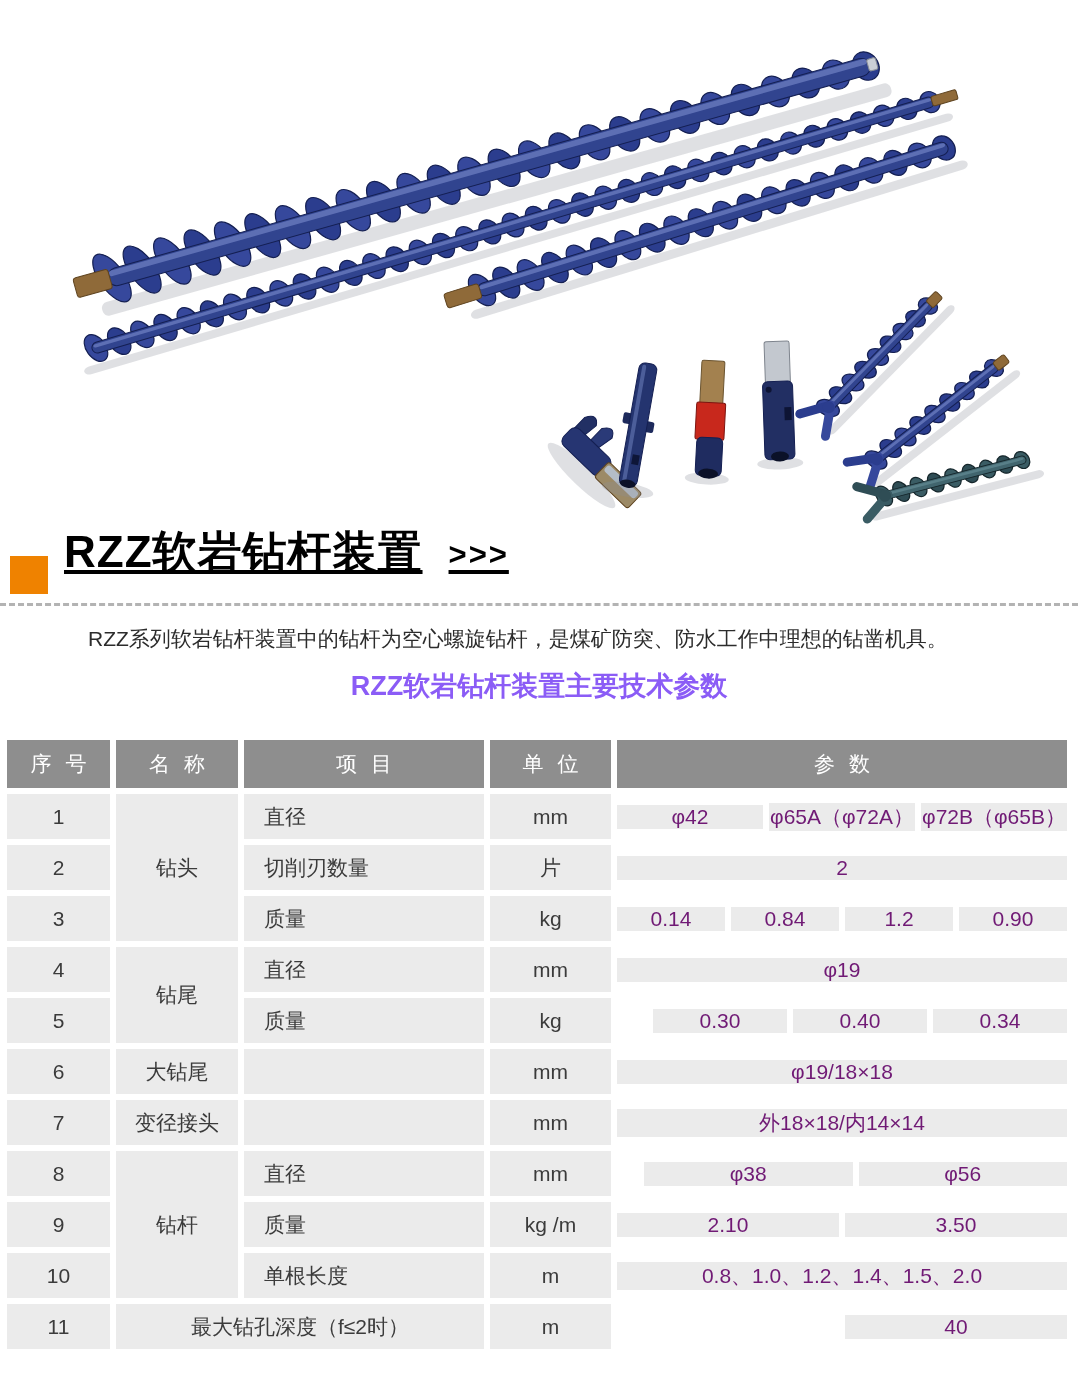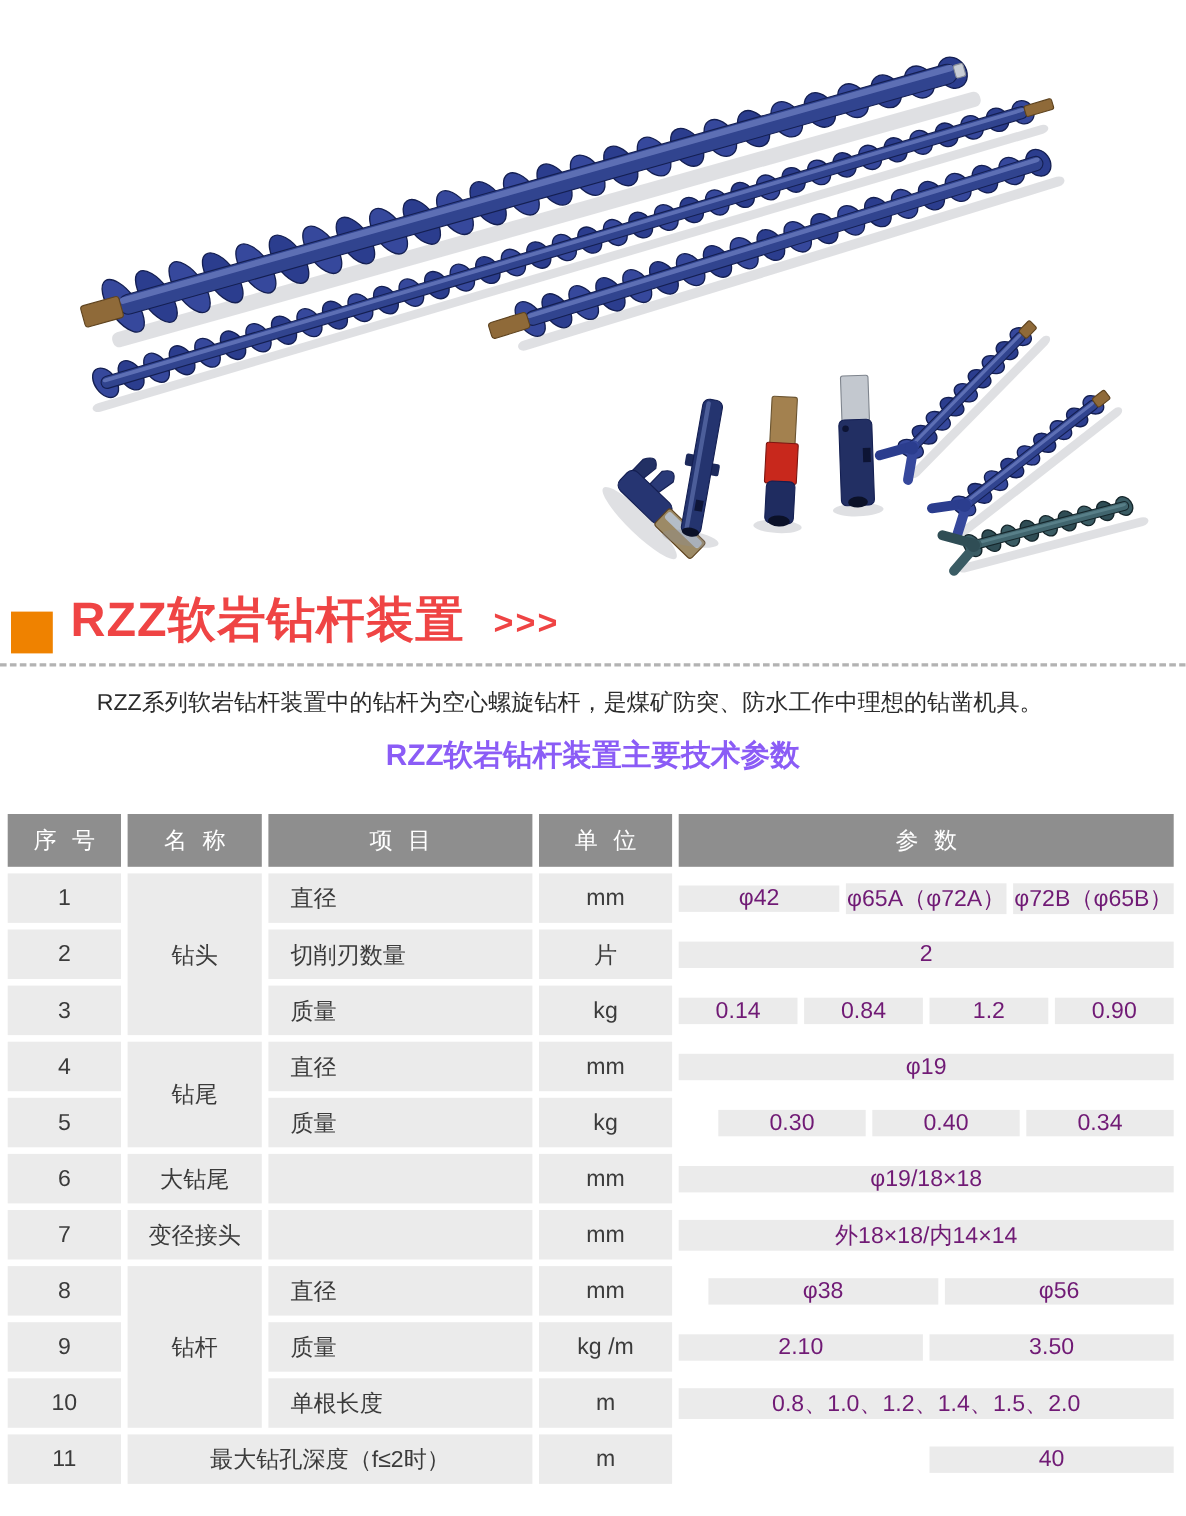--- a/index.html
+++ b/index.html
@@ -4,22 +4,22 @@
 <style>
   html,body{margin:0;padding:0;background:#ffffff;}
   #page{position:relative;width:1078px;height:1378px;background:#ffffff;overflow:hidden;
         font-family:"Liberation Sans","DejaVu Sans",sans-serif;}
 
   
   #photo{position:absolute;left:0;top:0;width:1078px;height:545px;}
 
   
   #bullet{position:absolute;left:10px;top:556px;width:38px;height:38px;background:#ef8200;}
-  #page-title{position:absolute;left:64px;top:536px;margin:0;height:56px;line-height:56px;
-              font-size:44px;font-weight:bold;color:#ef4444;letter-spacing:1px;white-space:nowrap;}
+  #page-title{position:absolute;left:64px;top:524px;margin:0;height:56px;line-height:56px;
+              font-size:44px;font-weight:bold;color:#000000;letter-spacing:1px;white-space:nowrap;text-decoration:underline;}
   #page-title .arrows{font-size:31px;font-weight:bold;margin-left:26px;letter-spacing:2px;vertical-align:2px;}
   #divider{position:absolute;left:0;top:603px;width:1078px;height:0;border-top:3px dashed #b3b3b3;}
 
   
   #intro{position:absolute;left:46px;top:624px;width:990px;margin:0;font-size:21px;line-height:30px;
          color:#2c2c2c;text-indent:2em;}
 
   
   #table-title{position:absolute;left:0;top:668px;width:1078px;margin:0;text-align:center;
                font-size:27px;font-weight:bold;color:#8b5cf6;}

